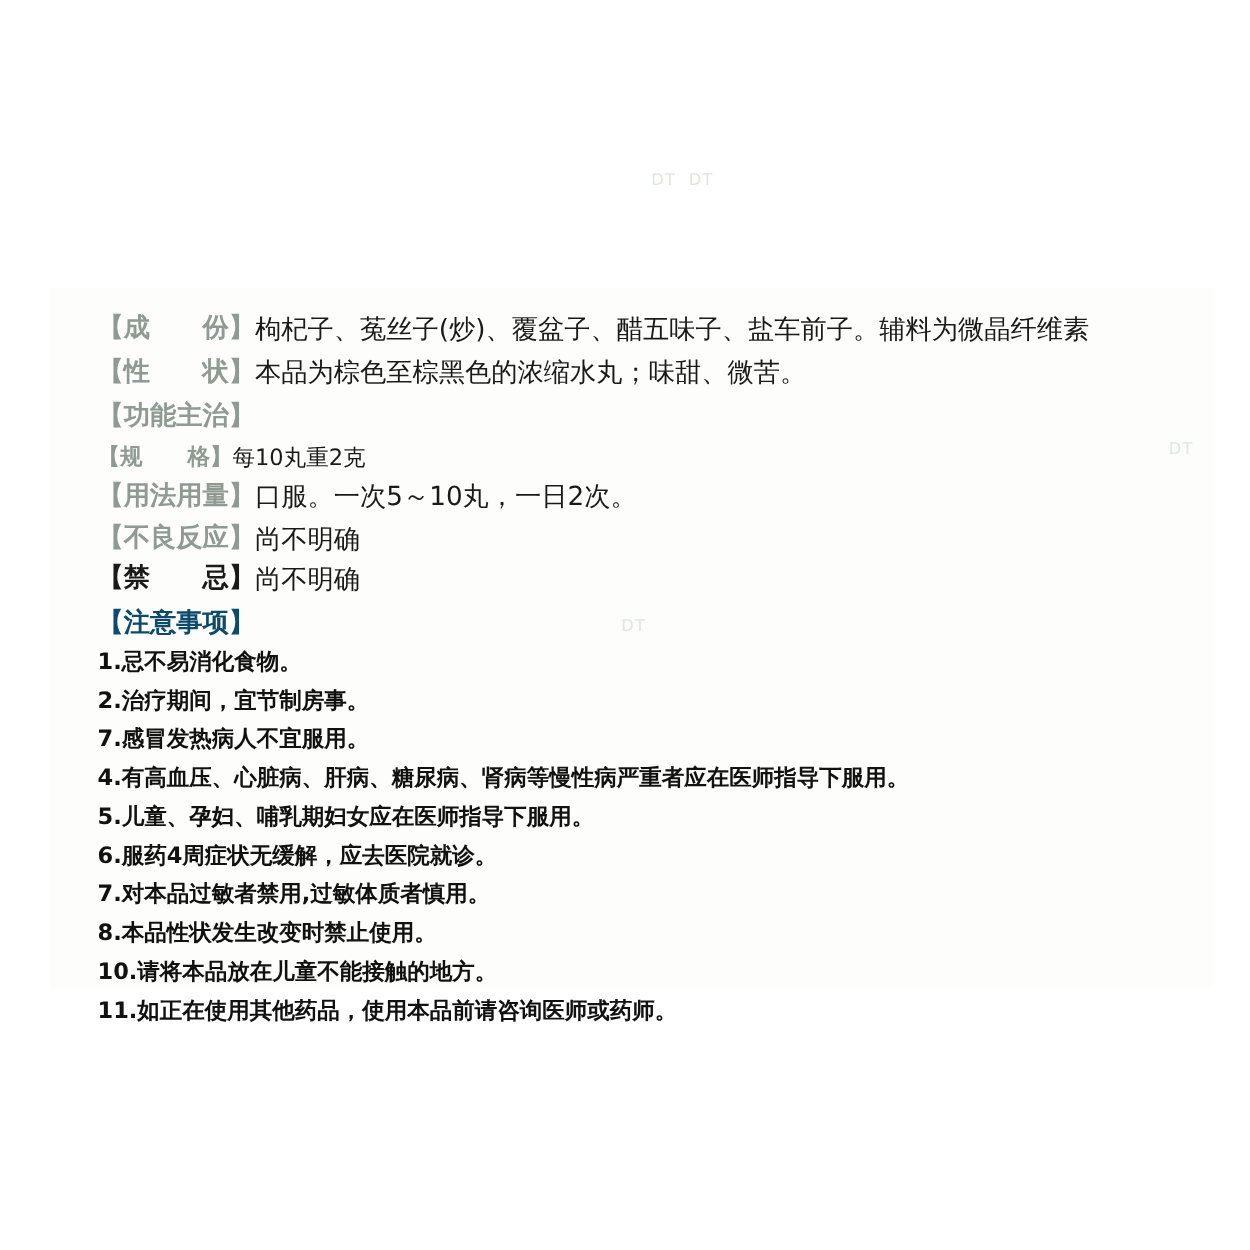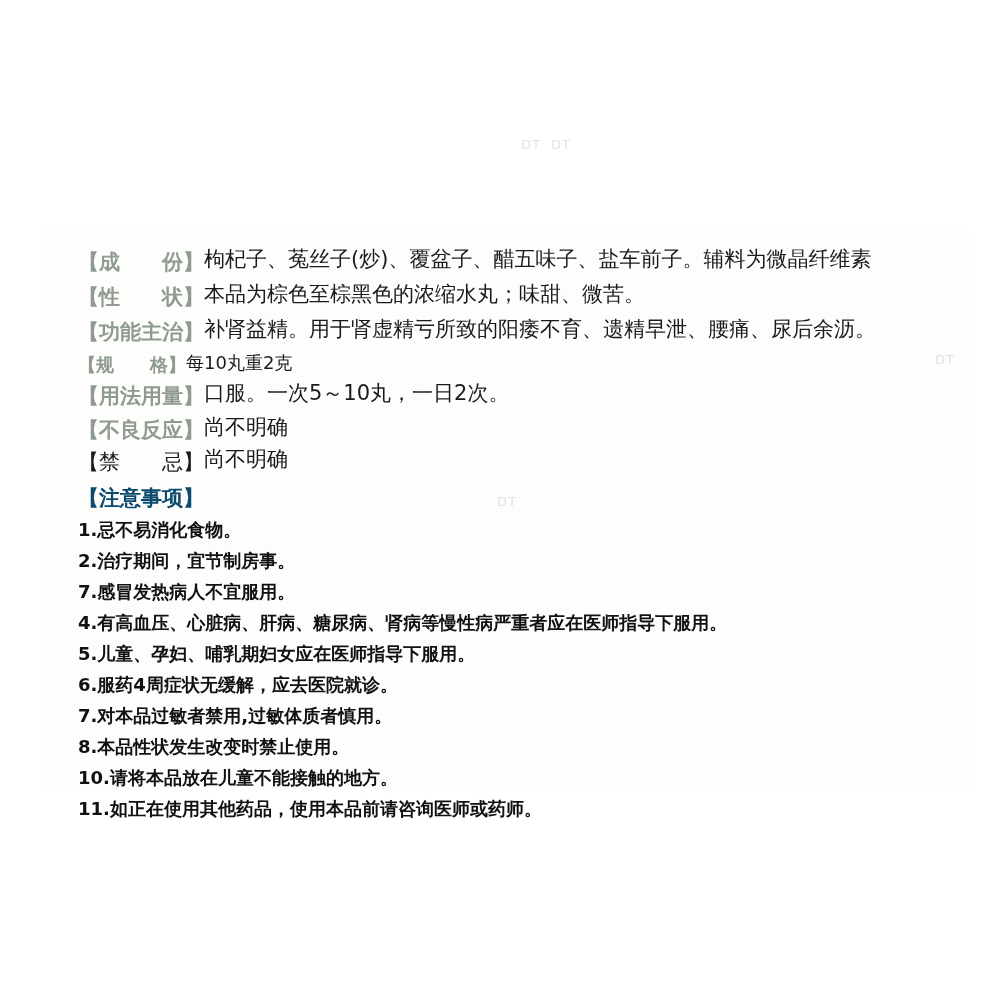--- a/index.html
+++ b/index.html
@@ -43,28 +43,28 @@
 
   .content {
     position: absolute;
     left: 78px;
     top: 248px;
     width: 890px;
   }
 
   .row {
     display: flex;
-    align-items: flex-start;
+    align-items: flex-end;
     color: #1a1a1a;
   }
   .label {
     flex: 0 0 auto;
     white-space: nowrap;
     font-size: 21px;
-    font-weight: normal;
+    font-weight: bold;
     letter-spacing: 0px;
   }
 
   .value {
     flex: 1 1 auto;
     font-size: 21px;
     line-height: 1.12;
     white-space: nowrap;
     overflow: hidden;
   }
@@ -120,21 +120,20 @@
       <span class="value">枸杞子、菟丝子(炒)、覆盆子、醋五味子、盐车前子。辅料为微晶纤维素</span>
     </div>
 
     <div class="row r2 faded">
       <span class="label"><span>【</span><span>性　　状</span><span>】</span></span>
       <span class="value">本品为棕色至棕黑色的浓缩水丸；味甜、微苦。</span>
     </div>
 
     <div class="row r3 faded">
       <span class="label"><span>【</span><span>功能主治</span><span>】</span></span>
-      <span class="value">补肾益精。用于肾虚精亏所致的阳痿不育、遗精早泄、腰痛、尿后余沥。</span>
     </div>
 
     <div class="row r4 faded">
       <span class="label"><span>【</span><span>规　　格</span><span>】</span></span>
       <span class="value">每10丸重2克</span>
     </div>
 
     <div class="row r5 faded">
       <span class="label"><span>【</span><span>用法用量</span><span>】</span></span>
       <span class="value">口服。一次5～10丸，一日2次。</span>

